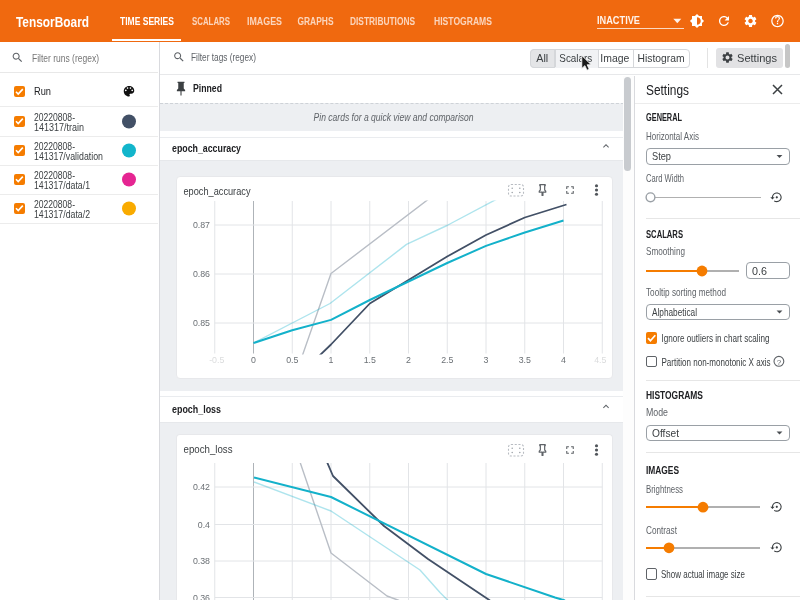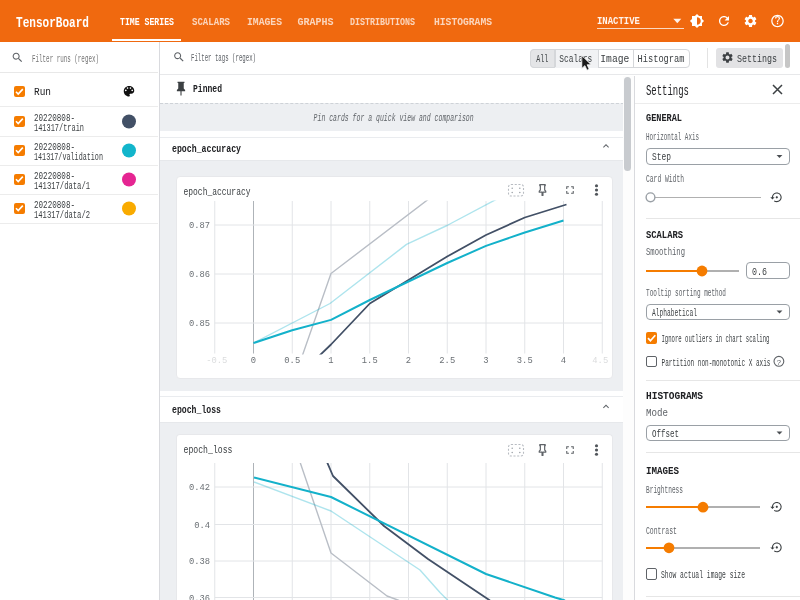--- a/index.html
+++ b/index.html
@@ -1,15 +1,15 @@
 <!DOCTYPE html>
 <html><head><meta charset="utf-8"><style>
 html,body{margin:0;padding:0;}
 #page{position:relative;width:800px;height:600px;overflow:hidden;background:#fff;
- font-family:Liberation Mono, monospace;}
+ font-family:Liberation Sans, sans-serif;}
 .abs{position:absolute;}
 </style></head><body>
 <div id="page">
 <div class="abs" style="left:0px;top:0px;width:800px;height:42px;background:#f0690f;"></div>
 <div class="abs" style="left:112px;top:38.5px;width:69px;height:2.6px;background:#fff;"></div>
 <div class="abs" style="left:597px;top:27.6px;width:87px;height:1.4px;background:rgba(255,255,255,0.75);"></div>
 <div class="abs" style="left:0px;top:42px;width:159px;height:558px;background:#fff;"></div>
 <div class="abs" style="left:158.5px;top:42px;width:1px;height:558px;background:#d9dade;"></div>
 <div class="abs" style="left:159.5px;top:72px;width:3px;height:34px;background:#bdbdbd;border-radius:2px;"></div>
 <div class="abs" style="left:0px;top:71.8px;width:158px;height:1px;background:#e8e8e8;"></div>

